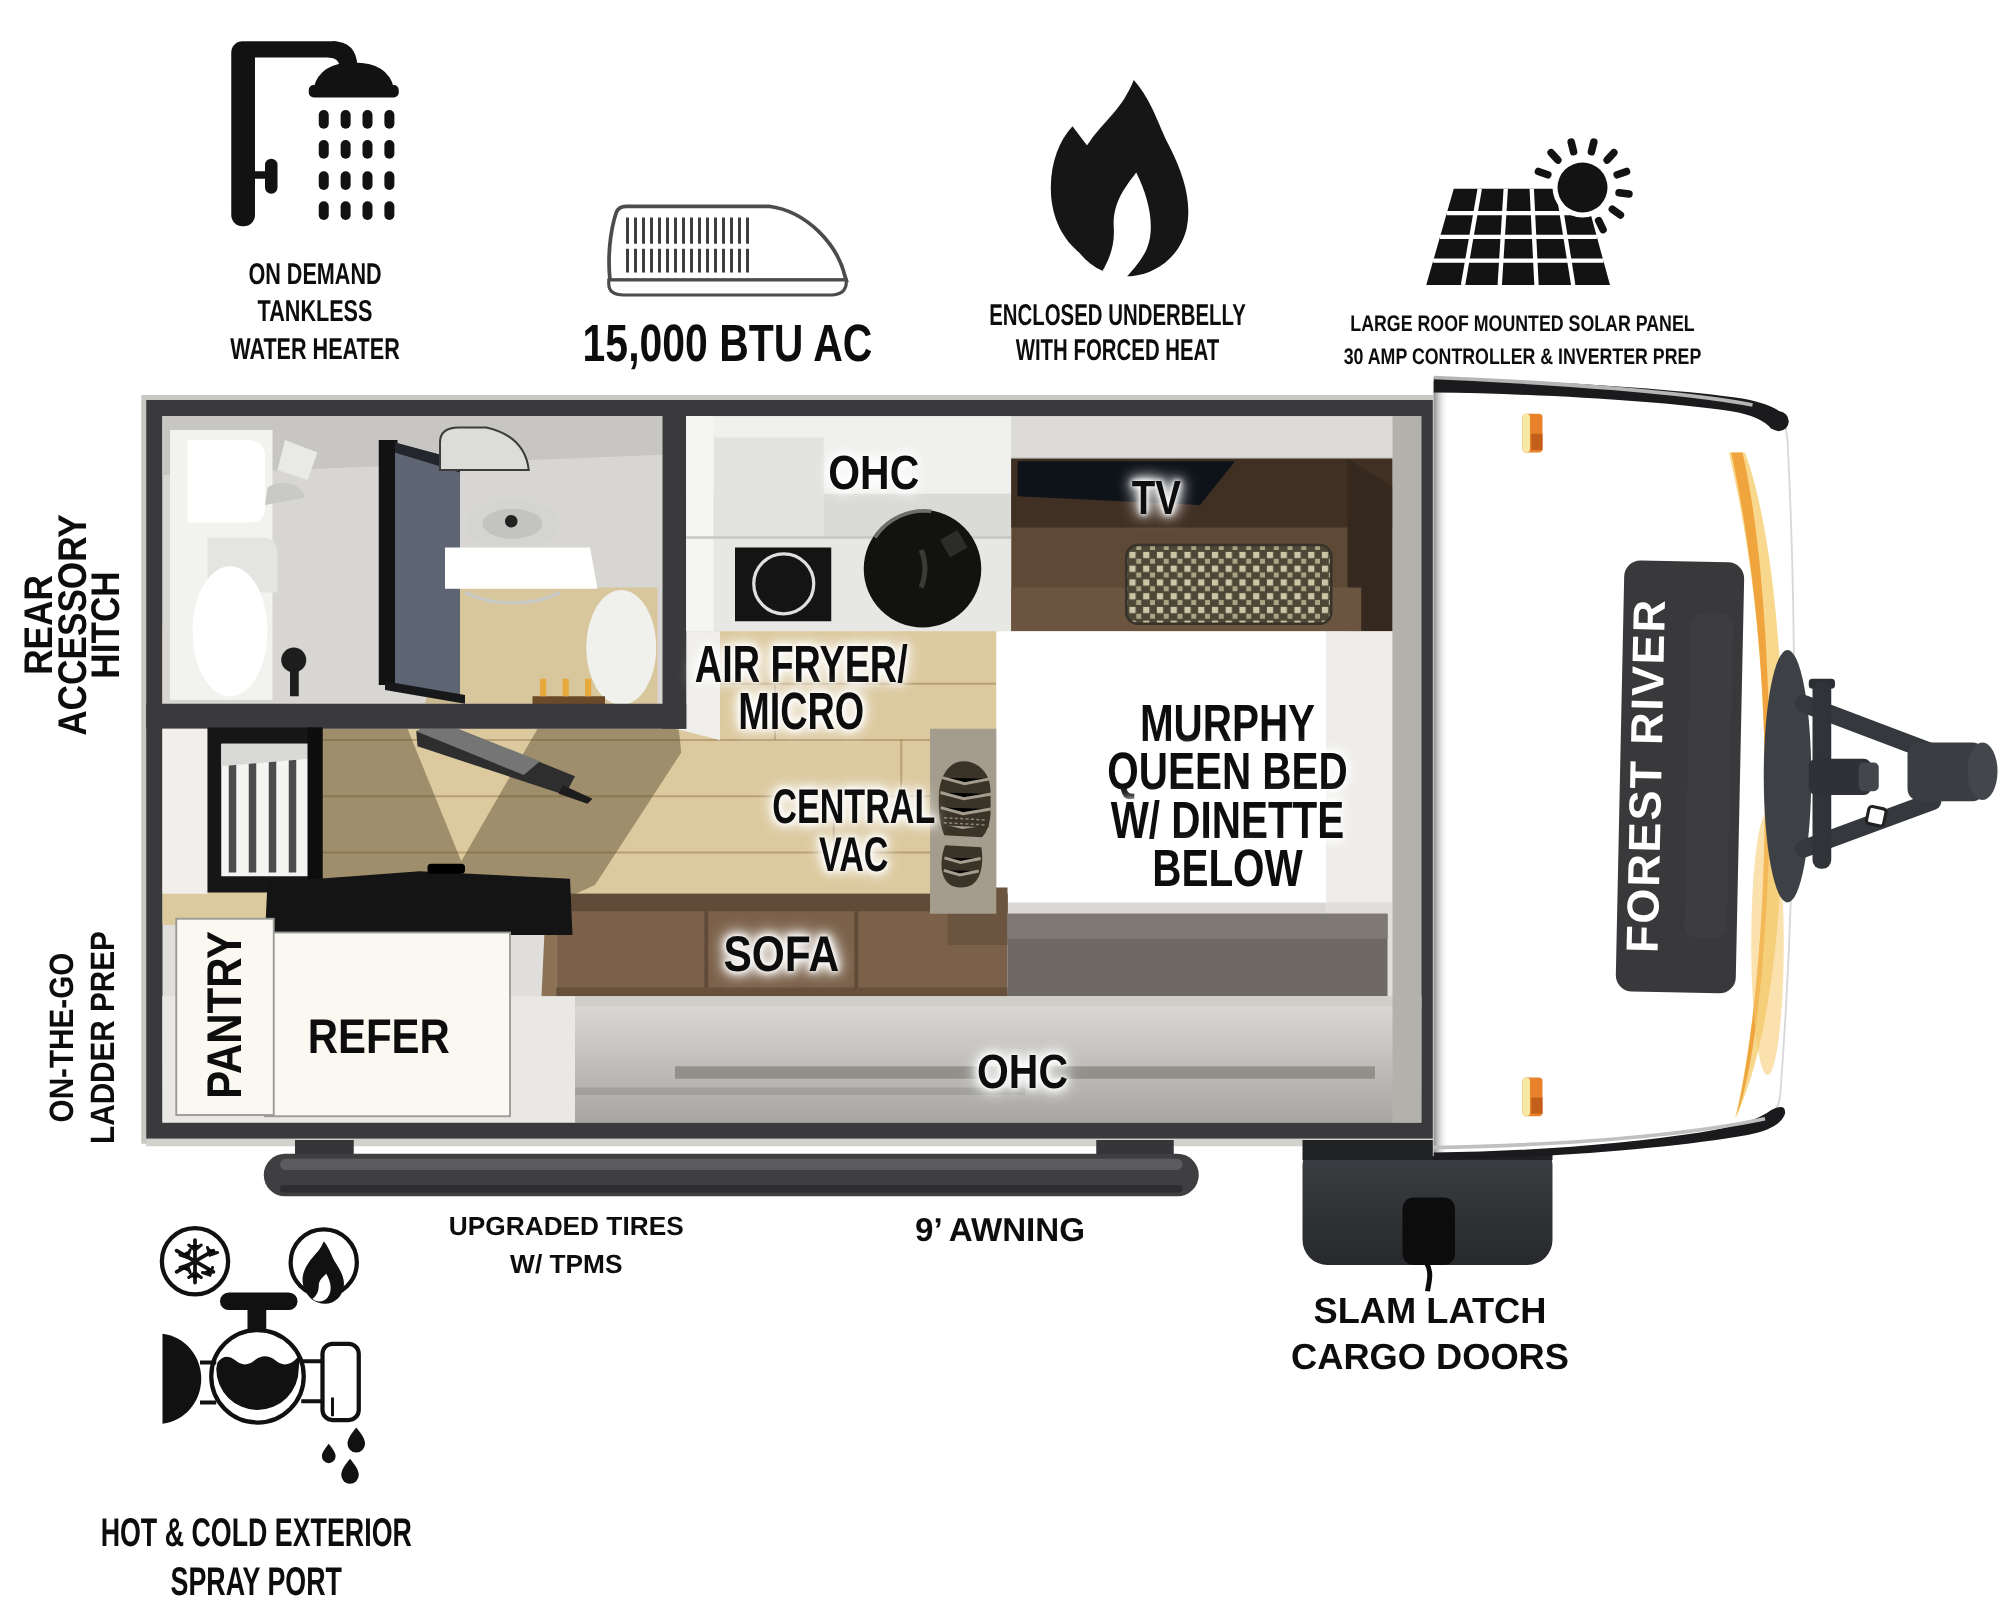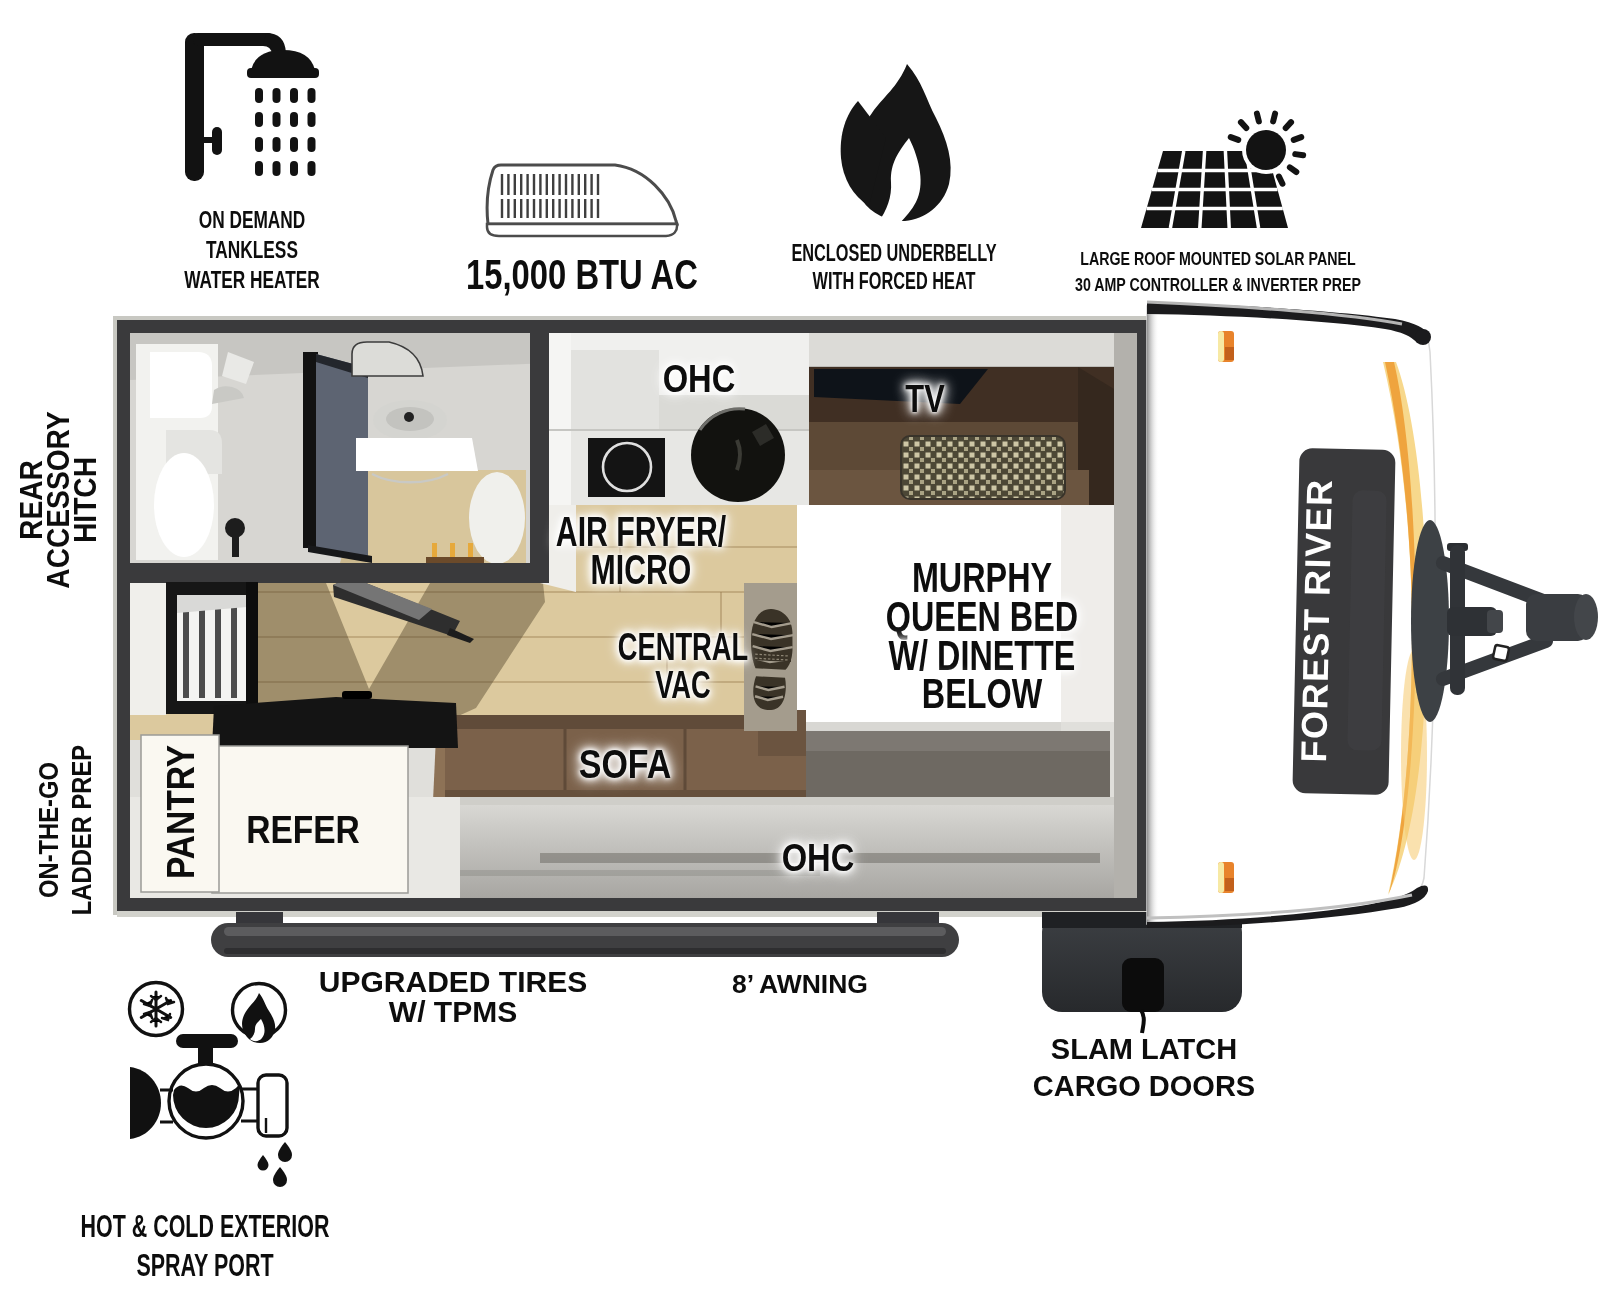--- a/index.html
+++ b/index.html
@@ -385,19 +385,19 @@
 <div class="lb glow" style="left:982px;top:637px;transform:translate(-50%,-50%) scaleX(.77);font-size:42px;line-height:38.8px">MURPHY<br>QUEEN BED<br>W/ DINETTE<br>BELOW</div>
 
 <div class="lb glow" style="left:625px;top:764px;transform:translate(-50%,-50%) scaleX(.85);font-size:40px">SOFA</div>
 
 <div class="lb" style="left:181px;top:812px;transform:translate(-50%,-50%) rotate(-90deg) scaleX(.86);font-size:39px">PANTRY</div>
 
 <div class="lb" style="left:303px;top:830px;transform:translate(-50%,-50%) scaleX(.86);font-size:39px">REFER</div>
 
 <div class="lb glow" style="left:818px;top:858px;transform:translate(-50%,-50%) scaleX(.85);font-size:38.5px">OHC</div>
 
-<div class="lb" style="left:453px;top:997px;transform:translate(-50%,-50%);font-size:30px;line-height:30px">UPGRADED TIRES<br>W/ TPMS</div>
-
-<div class="lb" style="left:800px;top:984px;transform:translate(-50%,-50%);font-size:26.5px">8’ AWNING</div>
+<div class="lb" style="left:453px;top:997px;transform:translate(-50%,-50%);font-size:21px;line-height:30px">UPGRADED TIRES<br>W/ TPMS</div>
+
+<div class="lb" style="left:800px;top:984px;transform:translate(-50%,-50%);font-size:26.5px">9’ AWNING</div>
 
 <div class="lb" style="left:1144px;top:1068px;transform:translate(-50%,-50%);font-size:29px;line-height:37px">SLAM LATCH<br>CARGO DOORS</div>
 
 <div class="lb" style="left:205px;top:1246px;transform:translate(-50%,-50%) scaleX(.67);font-size:32px;line-height:39px">HOT &amp; COLD EXTERIOR<br>SPRAY PORT</div>
 
 </body></html>

